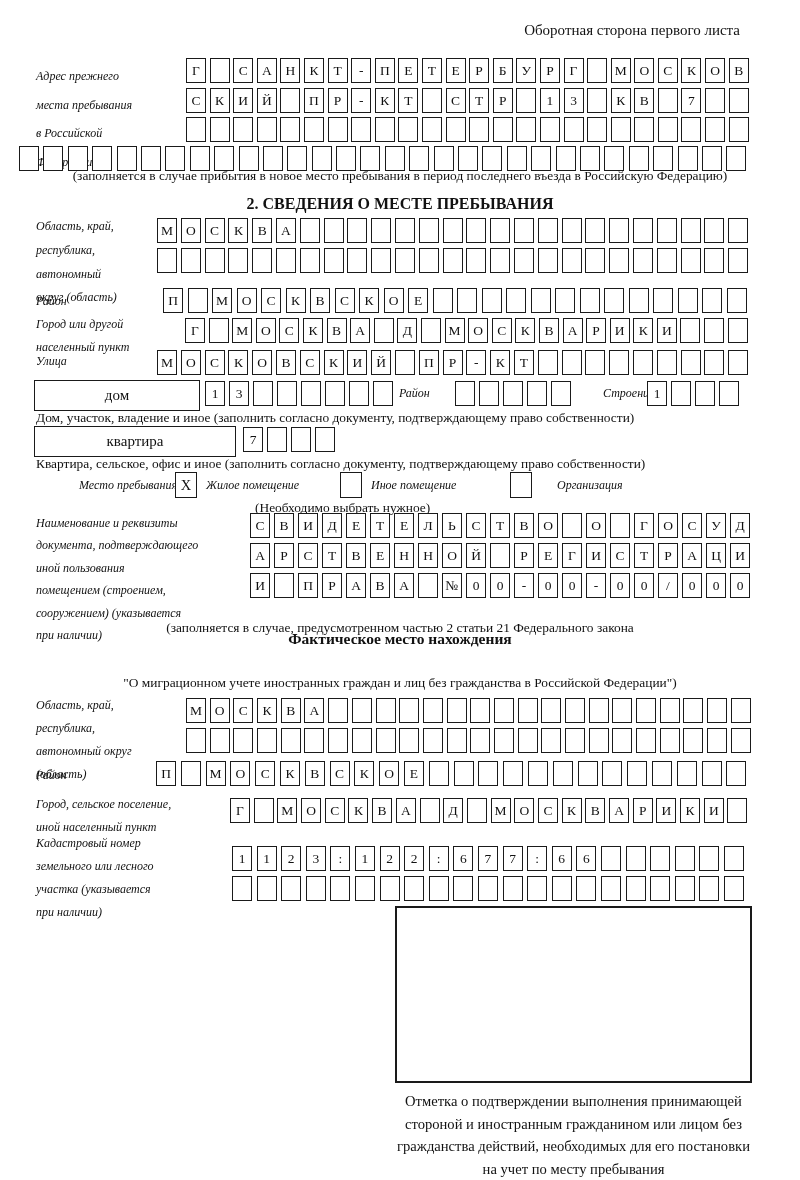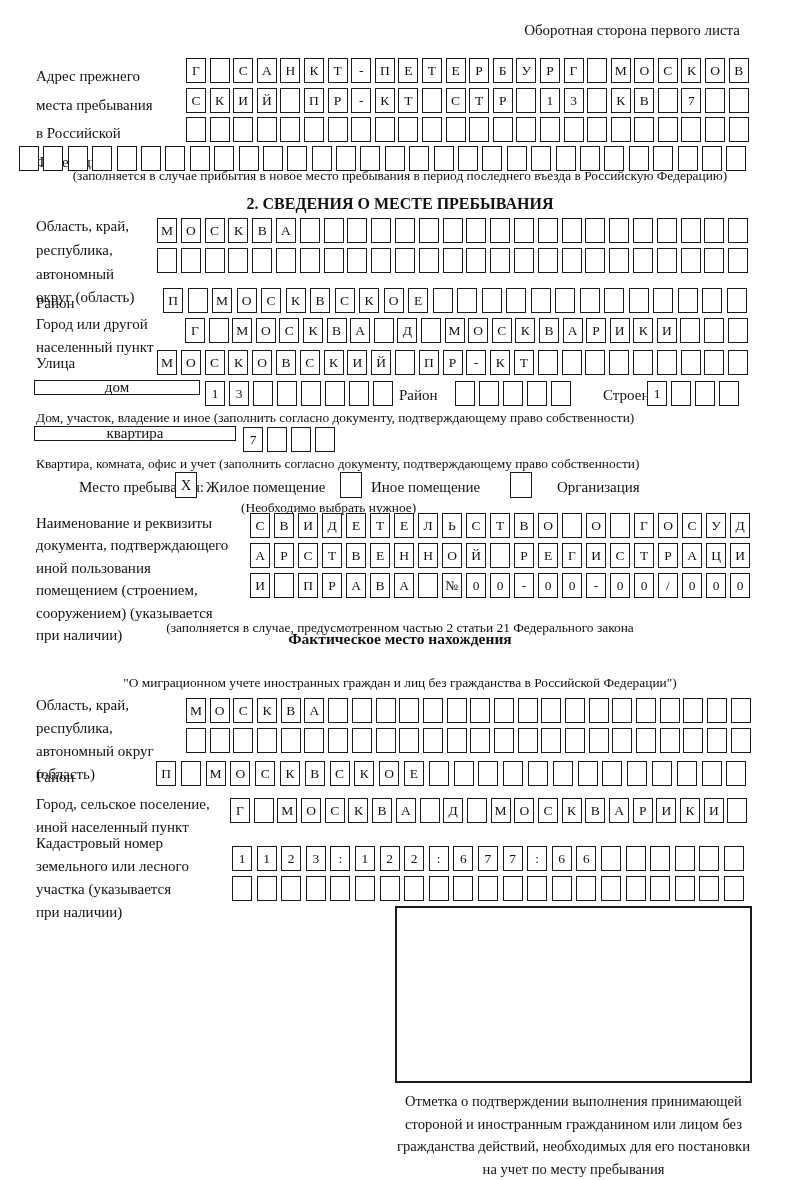--- a/index.html
+++ b/index.html
@@ -10,27 +10,27 @@
     color:var(--ink,#111);
   }
   .page { position:absolute; left:0; top:0; width:800px; height:1180px; background:var(--paper,#fff); }
   .boxrow { position:absolute; display:flex; }
   .cell {
     flex:0 0 20px; width:20px; height:25px;
     border:1.5px solid var(--box_border,#1a1a1a);
     display:flex; align-items:center; justify-content:center;
     font-size:13.5px; line-height:1; background:#fff;
   }
-  .lbl { position:absolute; font-size:15px; line-height:1.5; white-space:nowrap; }
+  .lbl { position:absolute; font-size:12px; line-height:1.5; white-space:nowrap;font-style:italic; }
   .lbl-lines div { white-space:nowrap; }
   .note { position:absolute; font-size:13.4px; white-space:nowrap; }
   .center { left:0; width:800px; text-align:center; white-space:normal; }
   .sect-title { position:absolute; left:0; width:800px; text-align:center; font-weight:bold; font-size:16px; }
   .widebox {
-    position:absolute; height:15px; border:1.5px solid var(--box_border,#1a1a1a);
+    position:absolute; height:31px; border:1.5px solid var(--box_border,#1a1a1a);
     display:flex; align-items:center; justify-content:center; font-size:15px; background:#fff;
   }
   .checkbox {
     position:absolute; width:22px; height:26px; border:1.5px solid var(--box_border,#1a1a1a);
     display:flex; align-items:center; justify-content:center; font-size:14.5px; background:#fff;
   }
   .stamp-box { position:absolute; border:2px solid var(--box_border,#1a1a1a); background:#fff; }
   .stamp-caption { position:absolute; text-align:center; font-size:14.6px; line-height:1.55; }
 </style>
 </head>
@@ -337,30 +337,30 @@
     </div>
   <div class="note" style="left:36px; top:410px;">Дом, участок, владение и иное (заполнить согласно документу, подтверждающему право собственности)</div>
 
   <div class="widebox" style="left:34px; top:426px; width:202px;">квартира</div>
   <div class="boxrow" style="left:243px; top:427px; gap:4px;">
       <div class="cell">7</div>
       <div class="cell"></div>
       <div class="cell"></div>
       <div class="cell"></div>
     </div>
-  <div class="note" style="left:36px; top:456px;">Квартира, комната, офис и учет (заполнить согласно документу, подтверждающему право собственности)</div>
+  <div class="note" style="left:36px; top:456px;">Квартира, сельское, офис и иное (заполнить согласно документу, подтверждающему право собственности)</div>
 
   <div class="lbl" style="left:36px; top:476px;margin-left:43px;">Место пребывания:</div>
   <div class="checkbox" style="left:175px; top:472px;">X</div>
   <div class="lbl" style="left:206px; top:476px;">Жилое помещение</div>
   <div class="checkbox" style="left:340px; top:472px;"></div>
   <div class="lbl" style="left:371px; top:476px;">Иное помещение</div>
   <div class="checkbox" style="left:510px; top:472px;"></div>
   <div class="lbl" style="left:557px; top:476px;">Организация</div>
-  <div class="note" style="left:241px; top:500px;">(Необходимо выбрать нужное)</div>
+  <div class="note" style="left:255px; top:500px;">(Необходимо выбрать нужное)</div>
 
   <div class="lbl lbl-lines" style="left:36px; top:512px; line-height:22.4px;">
       <div>Наименование и реквизиты</div>
       <div>документа, подтверждающего</div>
       <div>иной пользования</div>
       <div>помещением (строением,</div>
       <div>сооружением) (указывается</div>
       <div>при наличии)</div>
     </div>
   <div class="boxrow" style="left:250px; top:513px; gap:4px;">

